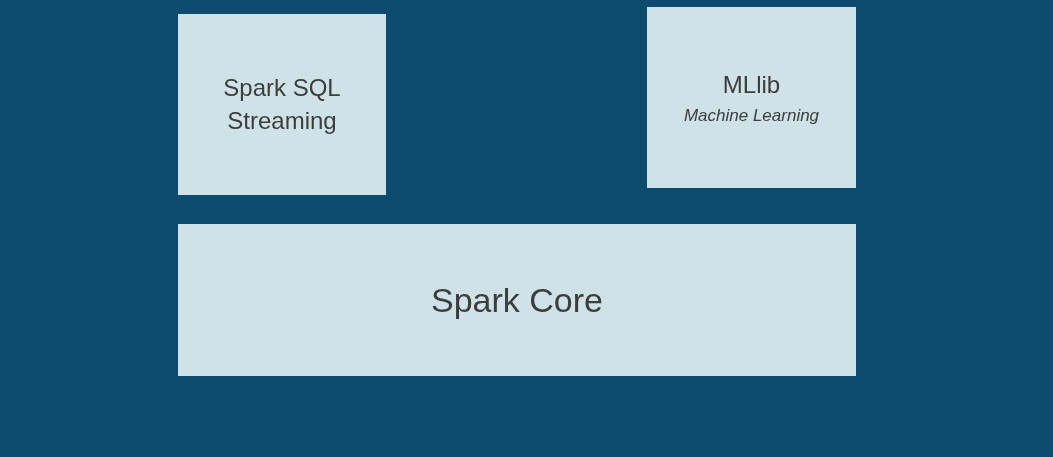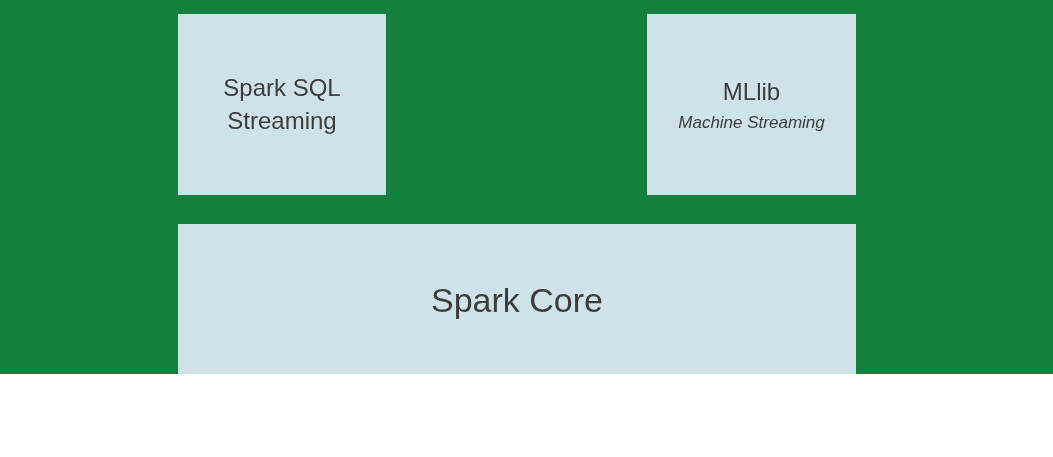--- a/index.html
+++ b/index.html
@@ -4,39 +4,39 @@
 <style>
   html, body {
     margin: 0;
     padding: 0;
     background: #ffffff;
     font-family: "Liberation Sans", sans-serif;
   }
   .canvas {
     position: relative;
     width: 1053px;
-    height: 374px;
-    background: #15803d;
+    height: 457px;
+    background: #0c4a6e;
     overflow: hidden;
     text-decoration: underline;
   }
   .box {
     position: absolute;
     background: #cfe2e8;
     color: #3d3d3d;
     display: flex;
     flex-direction: column;
     align-items: center;
     justify-content: center;
     text-align: center;
     box-sizing: border-box;
   }
   .box-sql   { left: 178px; top: 14px;  width: 208px; height: 181px; }
   .box-strm  { left: 412px; top: 14px;  width: 210px; height: 181px; }
-  .box-mllib { left: 647px; top: 14px;  width: 209px; height: 181px; }
+  .box-mllib { left: 647px; top: 7px;  width: 209px; height: 181px; }
   .box-core  { left: 178px; top: 224px; width: 678px; height: 152px; }
 
   .label-lg {
     font-size: 24px;
     line-height: 1.35;
     font-weight: 400;
   }
   .label-core {
     font-size: 34px;
     font-weight: 400;
@@ -57,20 +57,20 @@
   <div class="box box-sql">
     <div class="label-lg two-line">
       <span>Spark SQL</span>
       <span>Streaming</span>
     </div>
   </div>
 
 
   <div class="box box-mllib">
     <div class="label-lg">MLlib</div>
-    <div class="sublabel-italic">Machine Streaming</div>
+    <div class="sublabel-italic">Machine Learning</div>
   </div>
 
   <div class="box box-core">
     <div class="label-core">Spark Core</div>
   </div>
 
 </div>
 
 </body></html>

